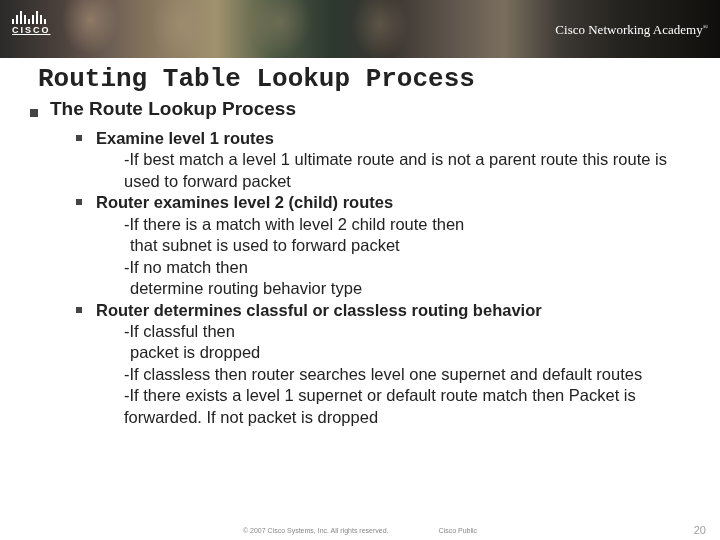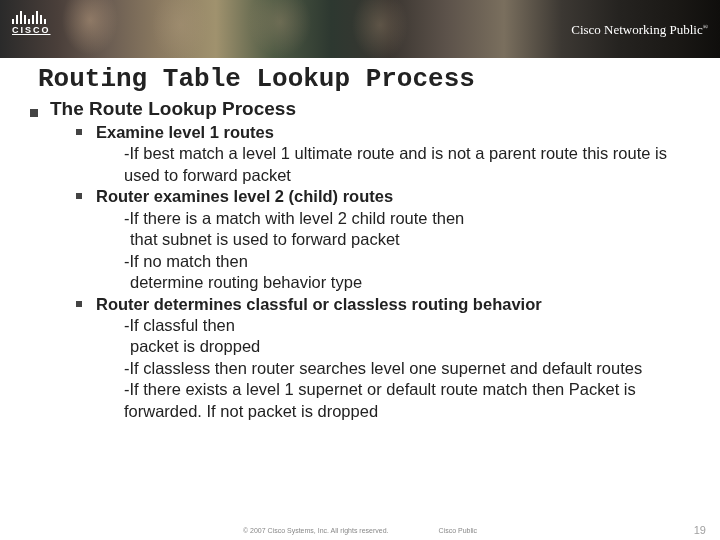--- a/index.html
+++ b/index.html
@@ -95,21 +95,21 @@
     margin-right: 14px;
     flex-shrink: 0;
   }
   .level1-text {
     font-size: 19px;
     font-weight: bold;
     color: #222;
   }
   .level2-container {
     margin-left: 46px;
-    margin-top: 2px;
+    margin-top: 8px;
   }
   .level2 {
     display: flex;
     align-items: flex-start;
     margin-bottom: 0;
   }
   .level2-content {
     font-size: 16.5px;
     color: #222;
     line-height: 1.3;
@@ -157,21 +157,21 @@
       <span style="height:9px"></span>
         <span style="height:5px"></span>
         <span style="height:9px"></span>
       <span style="height:13px"></span>
         <span style="height:9px"></span>
         <span style="height:5px"></span>
     </div>
     <div class="cisco-text">CISCO</div>
   </div>
   <div class="academy">
-    <span>Cisco Networking Public</span><sup>®</sup>
+    <span>Cisco Networking Academy</span><sup>®</sup>
   </div>
 </div>
 
 <div class="slide-body">
   <div class="title">Routing Table Lookup Process</div>
 
   <div class="level1">
     <div class="bullet-sq"></div>
     <div class="level1-text">The Route Lookup Process</div>
   </div>
@@ -208,13 +208,13 @@
       </div>
     </div>
 
   </div>
 </div>
 
 <div class="footer">
   <span>© 2007 Cisco Systems, Inc. All rights reserved.</span>
   <span>Cisco Public</span>
 </div>
-<div class="pagenum">19</div>
+<div class="pagenum">20</div>
 
 </body></html>

